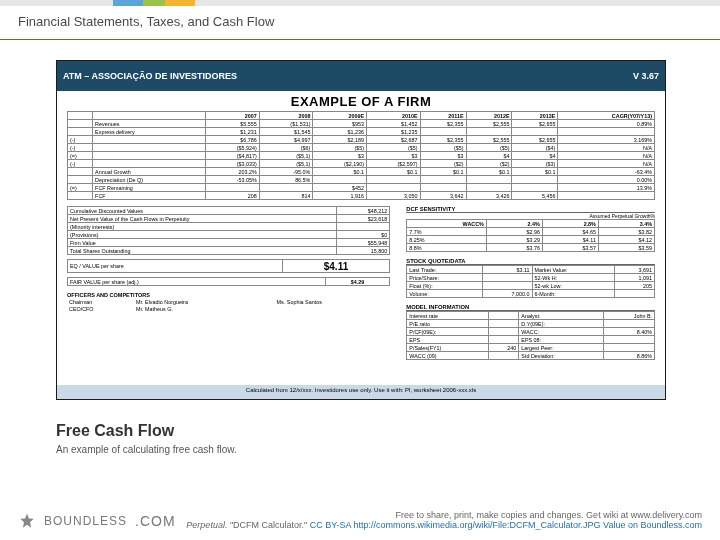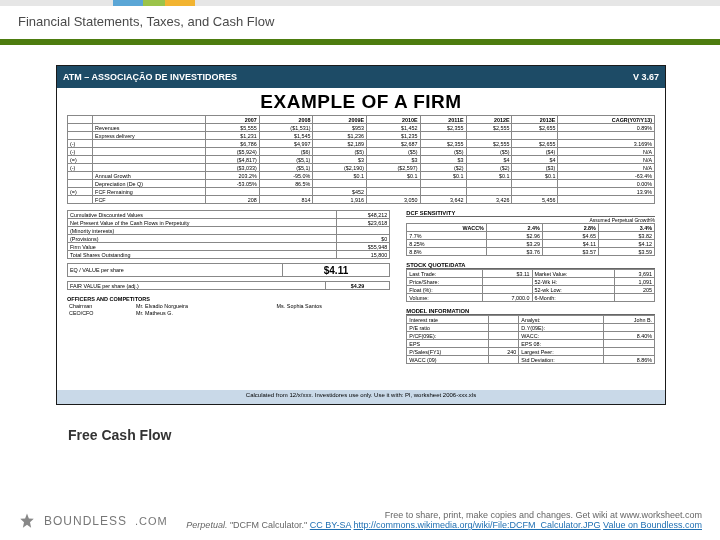--- a/index.html
+++ b/index.html
@@ -3,43 +3,43 @@
 <meta charset="utf-8">
 <style>
   *{box-sizing:border-box;margin:0;padding:0}
   body{width:720px;height:540px;font-family:Arial,Helvetica,sans-serif;background:#fff;position:relative}
   .ribbon{height:6px;display:flex}
   .ribbon span:nth-child(1){flex:15;background:#e6e6e6}
   .ribbon span:nth-child(2){flex:4;background:#5aa6d6}
   .ribbon span:nth-child(3){flex:3;background:#9bc34a}
   .ribbon span:nth-child(4){flex:4;background:#f2b431}
   .ribbon span:nth-child(5){flex:70;background:#e6e6e6}
-  .header{padding:8px 18px 10px;border-bottom:6px solid #4d7c0f;font-size:13px;color:#4a4a4a}
+  .header{padding:8px 18px 10px;border-bottom:1px solid #4d7c0f;font-size:13px;color:#4a4a4a}
   .stage{padding:20px 56px 0}
   .figure{width:610px;height:340px;border:1px solid #1a1a1a;position:relative;background:#fff;overflow:hidden}
-  .topbar{height:22px;background:#1d4b66;color:#fff;font-size:9px;font-weight:bold;display:flex;align-items:center;padding:0 6px;justify-content:space-between}
-  .firmtitle{text-align:center;font-weight:900;font-size:19px;letter-spacing:0.5px;padding:3px 0 2px}
+  .topbar{height:30px;background:#1d4b66;color:#fff;font-size:9px;font-weight:bold;display:flex;align-items:center;padding:0 6px;justify-content:space-between}
+  .firmtitle{text-align:center;font-weight:900;font-size:13px;letter-spacing:0.5px;padding:3px 0 2px}
   .tblwrap{padding:0 10px}
   table{border-collapse:collapse;width:100%;font-size:5.4px;font-family:Arial,sans-serif}
   th,td{border:1px solid #888;padding:0.5px 2px;text-align:right;white-space:nowrap}
   th{font-weight:bold;background:#fff}
   td.label{text-align:left}
   .noborder td{border:none}
   .sideblock{margin-bottom:6px}
   .sideblock table{width:100%}
   .sidehead{font-weight:bold;font-size:5.8px;border-bottom:1px solid #666}
   .valcell{font-weight:bold;font-size:10px;text-align:center}
   .bottombar{position:absolute;left:0;right:0;bottom:0;height:14px;background:#c9d9e8;font-size:6px;text-align:center;padding-top:2px}
   .officers{font-size:5.5px}
-  .caption-h{margin:22px 12px 4px;font-size:14px;color:#333}
+  .caption-h{margin:22px 0 4px;font-size:16px;color:#333}
   .caption-p{font-size:10px;color:#555}
   .footer{position:absolute;bottom:10px;left:0;right:0;padding:0 18px;font-size:9px;color:#666;text-align:right}
   .footer .logo{position:absolute;left:18px;bottom:0;display:flex;align-items:center;gap:8px;font-size:12px;font-weight:normal;color:#777;letter-spacing:1px}
   .footer .logo svg{width:18px;height:18px}
-  .footer a{color:#1f6fb2;text-decoration:underline}
+  .footer a{color:#1f6fb2;}
   .footer em{font-style:italic}
 </style>
 </head>
 <body>
 
 <div class="ribbon">
     <span></span>
     <span></span>
     <span></span>
     <span></span>
@@ -372,30 +372,31 @@
               </table>
           </div>
         </div>
       </div>
     </div>
 
     <div class="bottombar">Calculated from 12/x/xxx. Investidores use only. Use it with: Pl, worksheet 2006-xxx.xls</div>
   </div>
 
   <h3 class="caption-h">Free Cash Flow</h3>
+  <p class="caption-p">An example of calculating free cash flow.</p>
 </div>
 
 <div class="footer">
   <div class="logo">
     <svg viewBox="0 0 24 24">
         <path fill="#888" d="M12 2l2.5 6.5L21 9l-5 4.5L17.5 21 12 17l-5.5 4L8 13.5 3 9l6.5-.5z"></path>
       </svg>
     <span>BOUNDLESS</span>
-      <span style="font-size:11px">.COM</span>
+      <span style="font-size:14px">.COM</span>
   </div>
   <div>
-    <span>Free to share, print, make copies and changes. Get wiki at </span><span>www.worksheet.com</span><br>
+    <span>Free to share, print, make copies and changes. Get wiki at </span><span>www.delivery.com</span><br>
     <em>Perpetual.</em><span> "DCFM Calculator." </span>
     <a>CC BY-SA</a>
     <a>http://commons.wikimedia.org/wiki/File:DCFM_Calculator.JPG</a>
     <a>Value on Boundless.com</a>
   </div>
 </div>
 
 </body></html>

